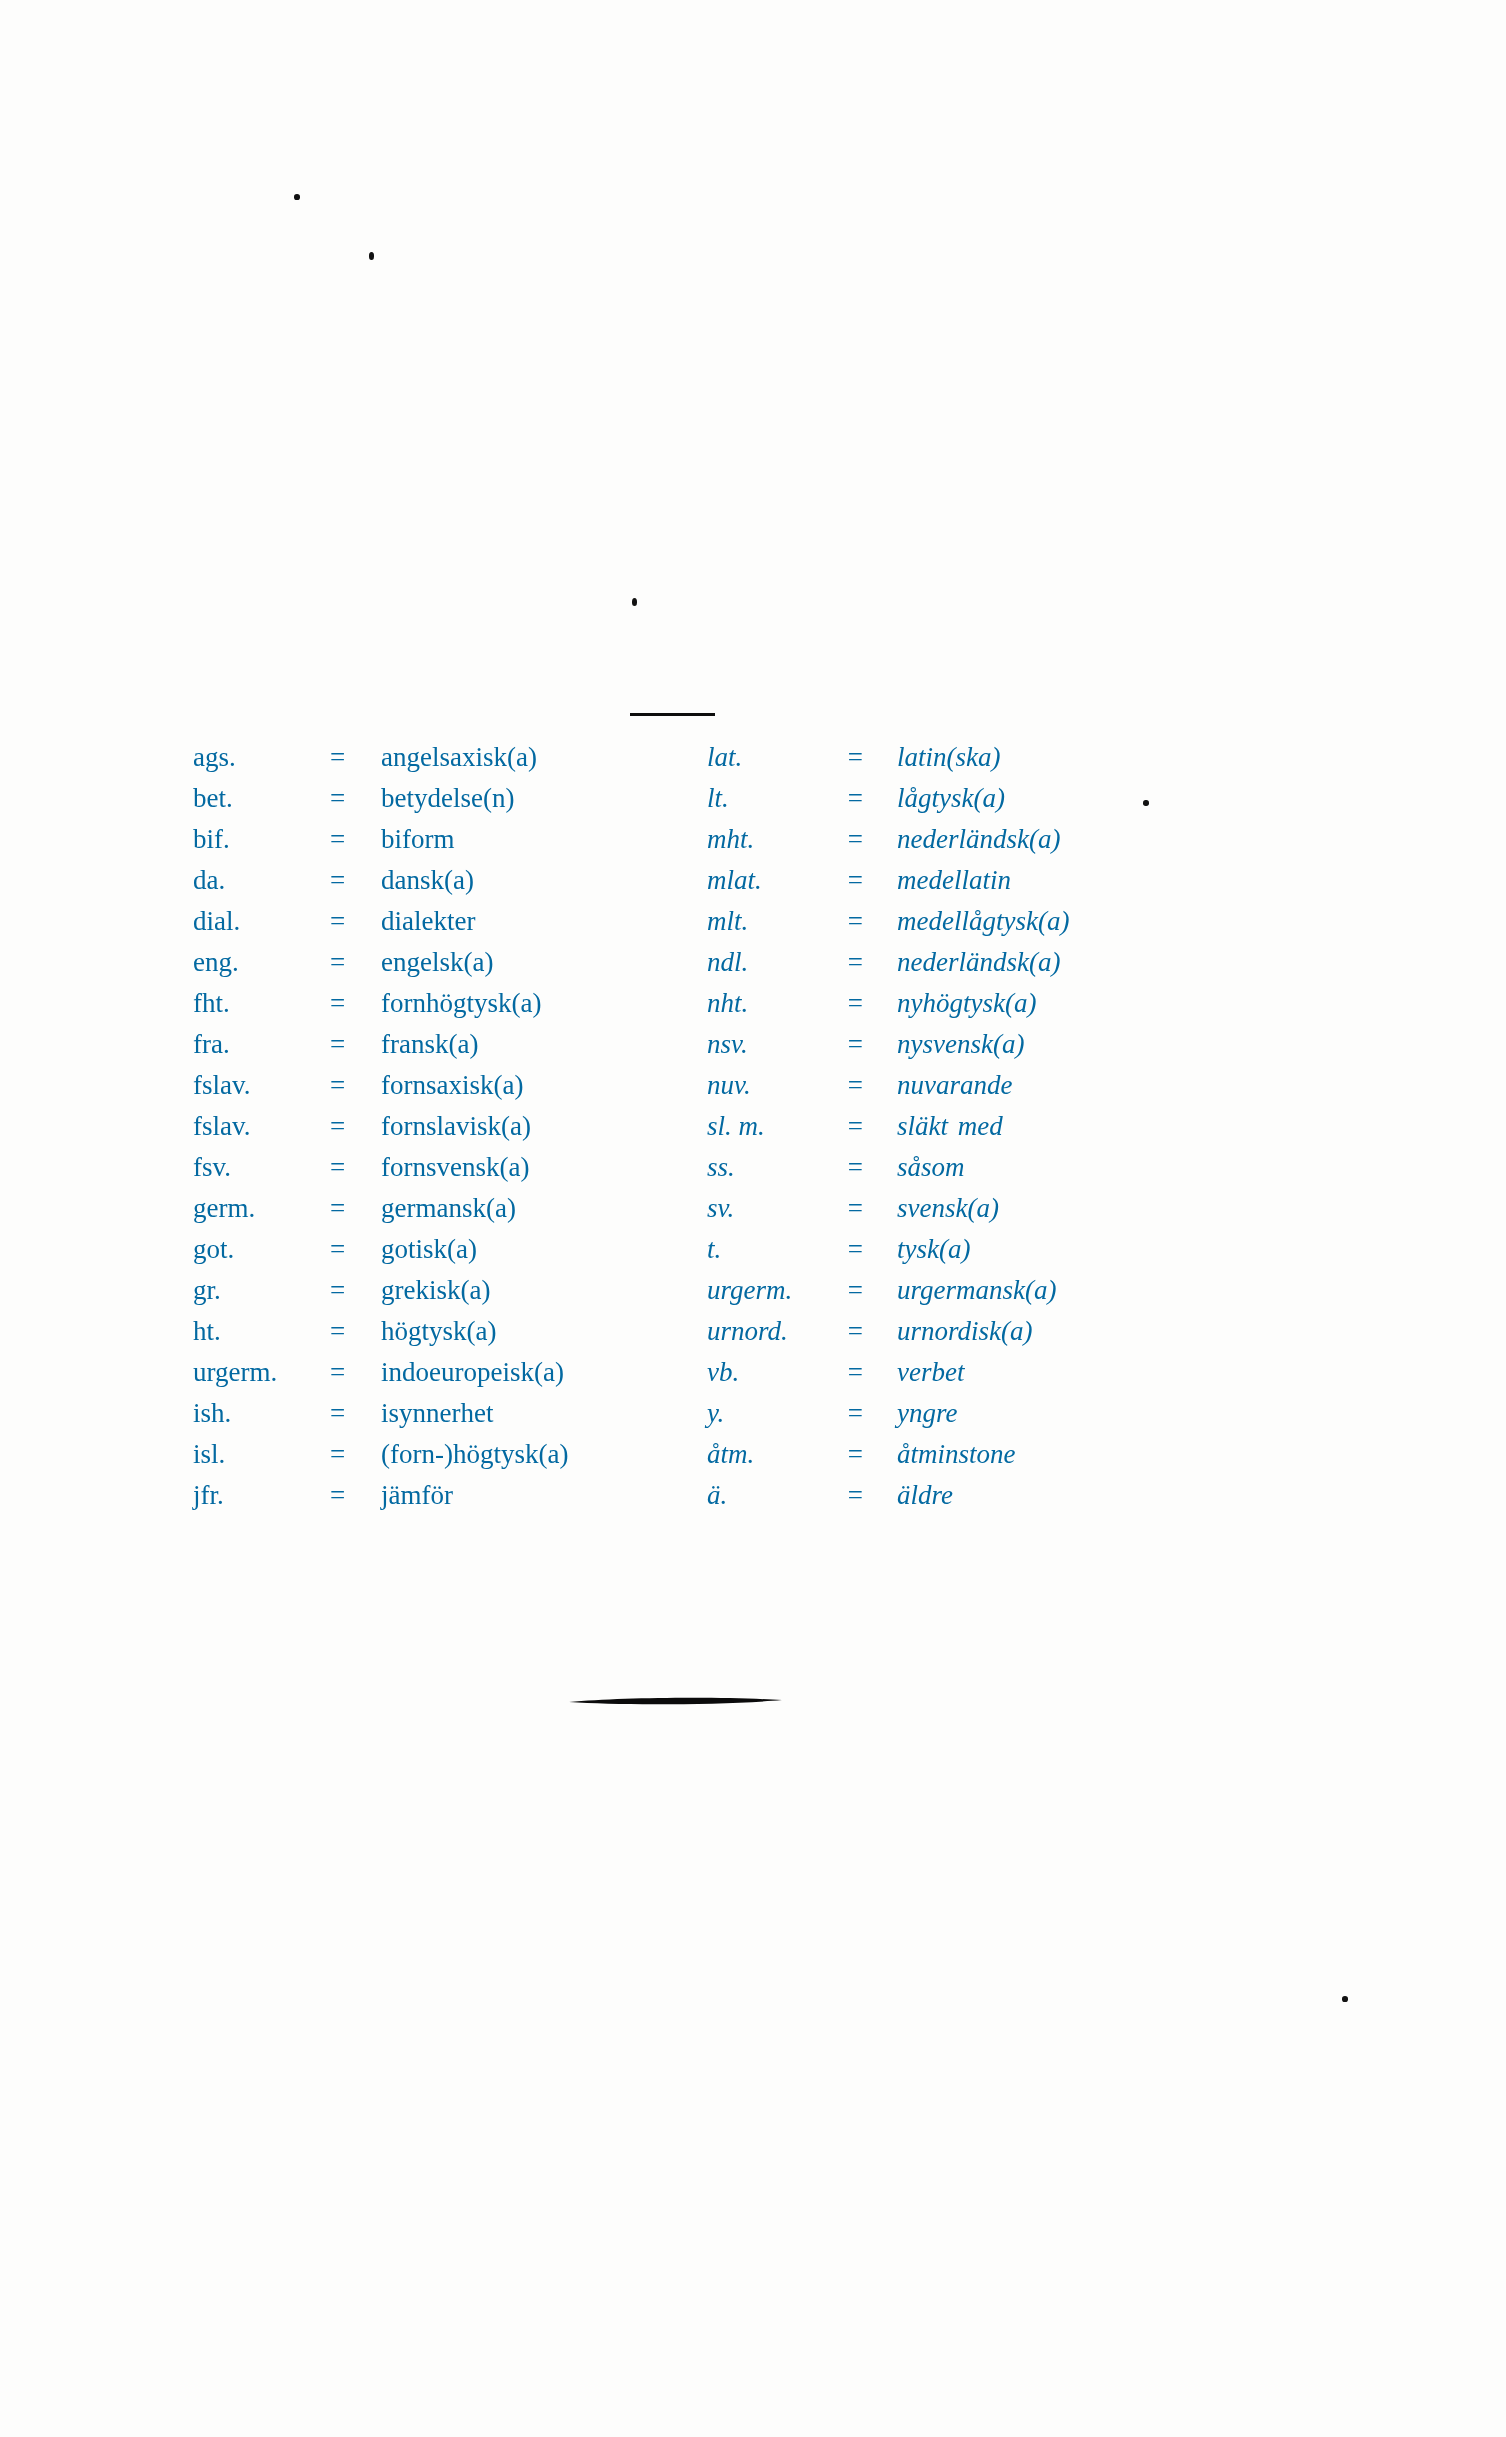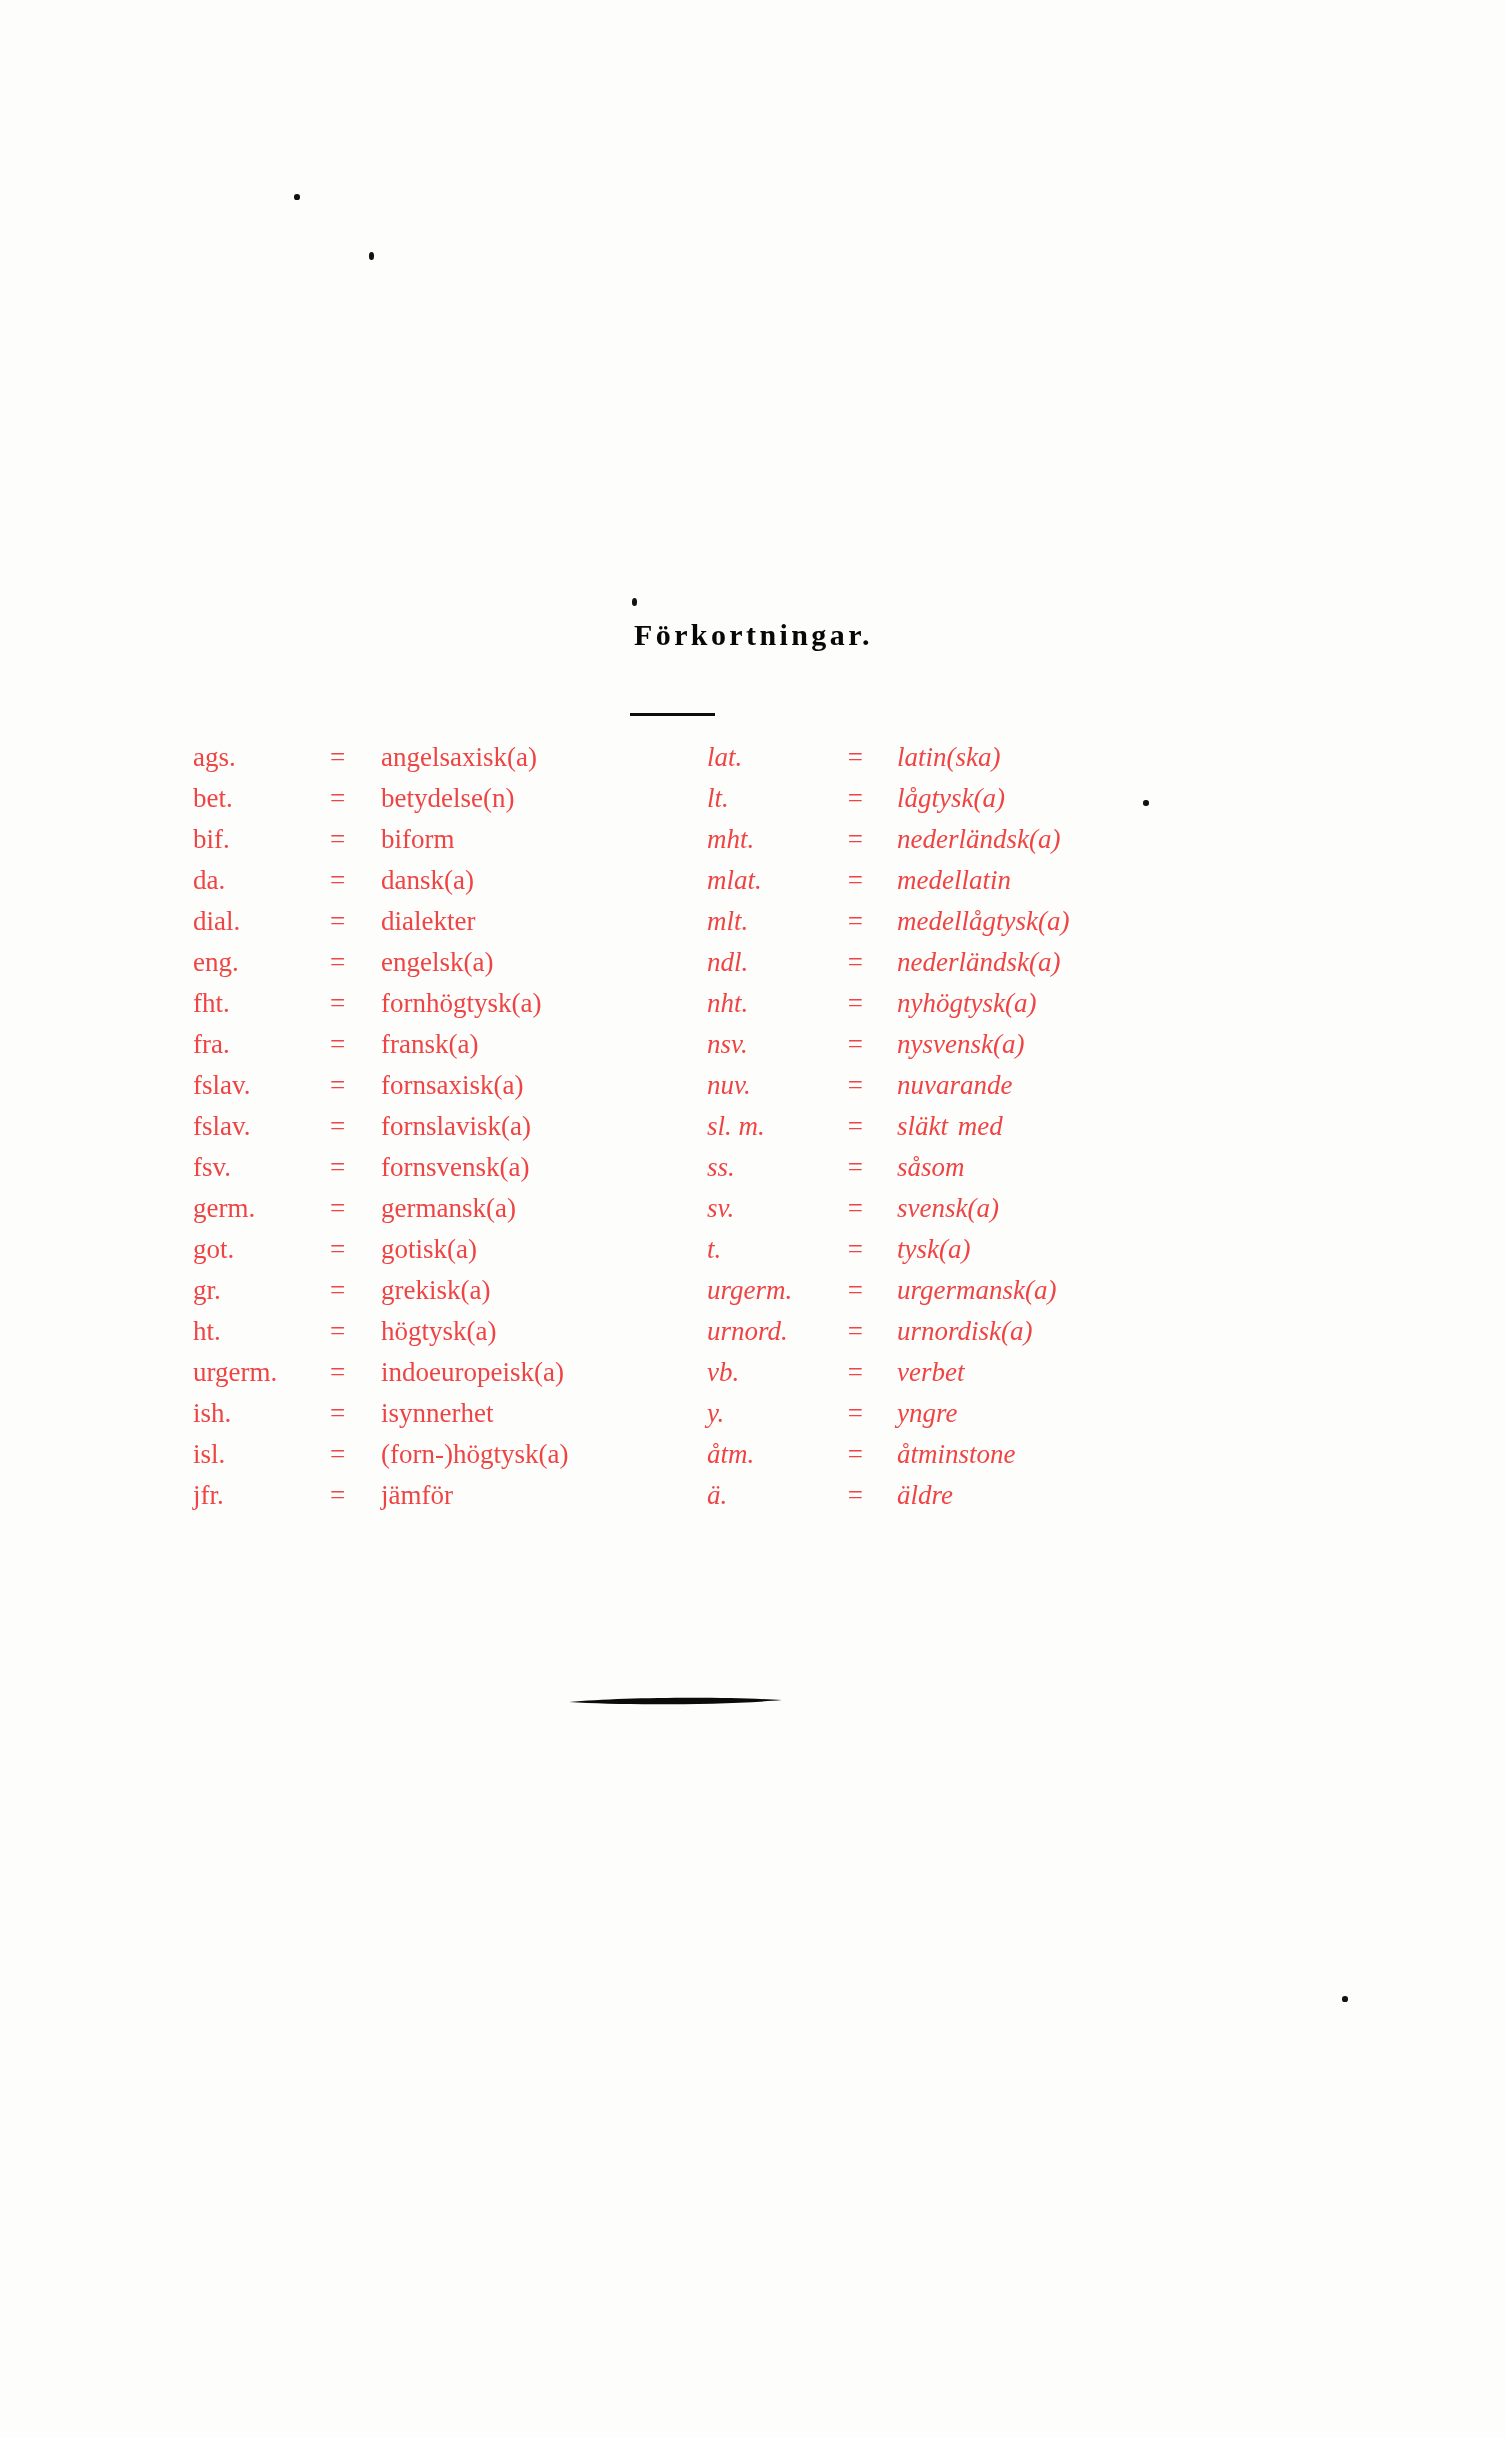--- a/index.html
+++ b/index.html
@@ -67,21 +67,21 @@
   }
   .col-left  { left: 193px; }
   .col-right { left: 707px; font-style: italic; }
 
   .entry {
     display: flex;
     align-items: baseline;
     height: 41px;
     font-size: 27px;
     line-height: 41px;
-    color: #ef4444;
+    color: #0369a1;
     white-space: nowrap;
   }
 
   .abbr {
     display: inline-block;
     text-align: left;
     flex: 0 0 auto;
   }
   .col-left  .abbr { width: 137px; }
   .col-right .abbr { width: 139px; }
@@ -113,21 +113,20 @@
 <body>
 
 <div class="page">
 
   <div class="speck speck-a"></div>
   <div class="speck speck-b"></div>
   <div class="speck speck-title"></div>
   <div class="speck speck-right"></div>
   <div class="speck speck-lower"></div>
 
-  <div class="title">Förkortningar.</div>
   <div class="title-rule"></div>
 
   <div class="columns">
     <div class="col col-left" id="col-left">
         <div class="entry">
           <span class="abbr">ags.</span>
           <span class="eq">=</span>
           <span class="def">angelsaxisk(a)</span>
         </div>
         <div class="entry">

